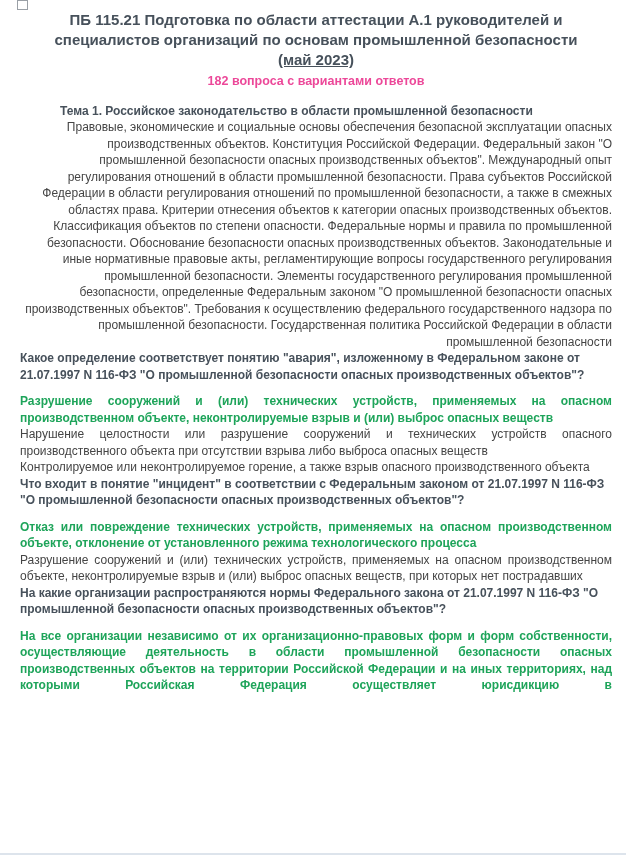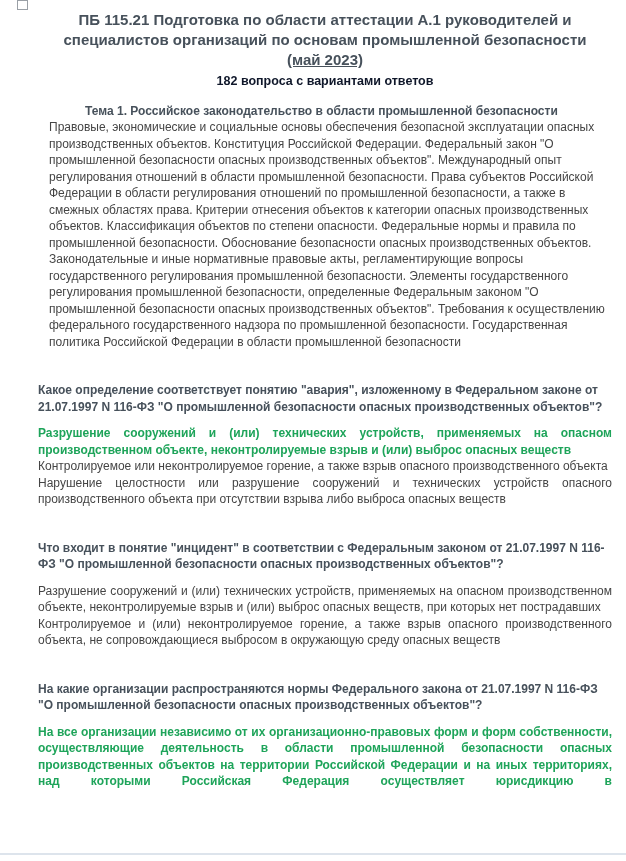--- a/index.html
+++ b/index.html
@@ -17,47 +17,47 @@
   .img-placeholder {
     position: absolute;
     left: 17px;
     top: 0px;
     width: 9px;
     height: 8px;
     border: 1px solid #9aa0a6;
     background: #ffffff;
   }
   .doc {
-    padding: 8px 14px 0 38px;
+    padding: 8px 14px 0 20px;
   }
   .title {
     margin: 2px 8px 0 8px;
     text-align: center;
     font-weight: bold;
     font-size: 15px;
     line-height: 20px;
     color: #47515b;
   }
   .title .title-date { display: block; text-decoration: underline; }
   .count-line {
     margin-top: 3px;
     text-align: center;
     font-weight: bold;
     font-size: 12.5px;
-    color: #0f172a;
+    color: #ec4899;
   }
-  .theme { margin: 13px 0 0 11px; }
+  .theme { margin: 13px 0 0 4px; }
   .theme-title {
     display: block;
     text-indent: 36px;
     font-weight: bold;
     color: #47515b;
   }
-  .theme-desc { display: block; }
-  .qa-block { margin-top: 32px; }
+  .theme-desc { display: block; text-align: right; }
+  .qa-block { margin-top: 0; }
   .question {
     margin: 0;
     font-weight: bold;
     color: #47515b;
   }
   .answers { margin-top: 10px; }
   .answer {
     margin: 0;
     text-align: justify;
   }
@@ -91,30 +91,30 @@
 
   <p class="theme">
     <span class="theme-title">Тема 1. Российское законодательство в области промышленной безопасности</span>
     <span class="theme-desc">Правовые, экономические и социальные основы обеспечения безопасной эксплуатации опасных производственных объектов. Конституция Российской Федерации. Федеральный закон "О промышленной безопасности опасных производственных объектов". Международный опыт регулирования отношений в области промышленной безопасности. Права субъектов Российской Федерации в области регулирования отношений по промышленной безопасности, а также в смежных областях права. Критерии отнесения объектов к категории опасных производственных объектов. Классификация объектов по степени опасности. Федеральные нормы и правила по промышленной безопасности. Обоснование безопасности опасных производственных объектов. Законодательные и иные нормативные правовые акты, регламентирующие вопросы государственного регулирования промышленной безопасности. Элементы государственного регулирования промышленной безопасности, определенные Федеральным законом "О промышленной безопасности опасных производственных объектов". Требования к осуществлению федерального государственного надзора по промышленной безопасности. Государственная политика Российской Федерации в области промышленной безопасности</span>
   </p>
 
   <div class="qa-block">
     <p class="question">Какое определение соответствует понятию "авария", изложенному в Федеральном законе от 21.07.1997 N 116-ФЗ "О промышленной безопасности опасных производственных объектов"?</p>
     <div class="answers">
       <p class="answer correct">Разрушение сооружений и (или) технических устройств, применяемых на опасном производственном объекте, неконтролируемые взрыв и (или) выброс опасных веществ</p>
+      <p class="answer">Нарушение целостности или разрушение сооружений и технических устройств опасного производственного объекта при отсутствии взрыва либо выброса опасных веществ</p>
       <p class="answer">Контролируемое или неконтролируемое горение, а также взрыв опасного производственного объекта</p>
-      <p class="answer">Нарушение целостности или разрушение сооружений и технических устройств опасного производственного объекта при отсутствии взрыва либо выброса опасных веществ</p>
     </div>
   </div>
 
   <div class="qa-block">
     <p class="question">Что входит в понятие "инцидент" в соответствии с Федеральным законом от 21.07.1997 N 116-ФЗ "О промышленной безопасности опасных производственных объектов"?</p>
     <div class="answers">
+      <p class="answer correct">Отказ или повреждение технических устройств, применяемых на опасном производственном объекте, отклонение от установленного режима технологического процесса</p>
       <p class="answer">Разрушение сооружений и (или) технических устройств, применяемых на опасном производственном объекте, неконтролируемые взрыв и (или) выброс опасных веществ, при которых нет пострадавших</p>
-      <p class="answer">Контролируемое и (или) неконтролируемое горение, а также взрыв опасного производственного объекта, не сопровождающиеся выбросом в окружающую среду опасных веществ</p>
     </div>
   </div>
 
   <div class="qa-block">
     <p class="question">На какие организации распространяются нормы Федерального закона от 21.07.1997 N 116-ФЗ "О промышленной безопасности опасных производственных объектов"?</p>
     <div class="answers">
       <p class="answer correct clipped">На все организации независимо от их организационно-правовых форм и форм собственности, осуществляющие деятельность в области промышленной безопасности опасных производственных объектов на территории Российской Федерации и на иных территориях, над которыми Российская Федерация осуществляет юрисдикцию в</p>
     </div>
   </div>
 

